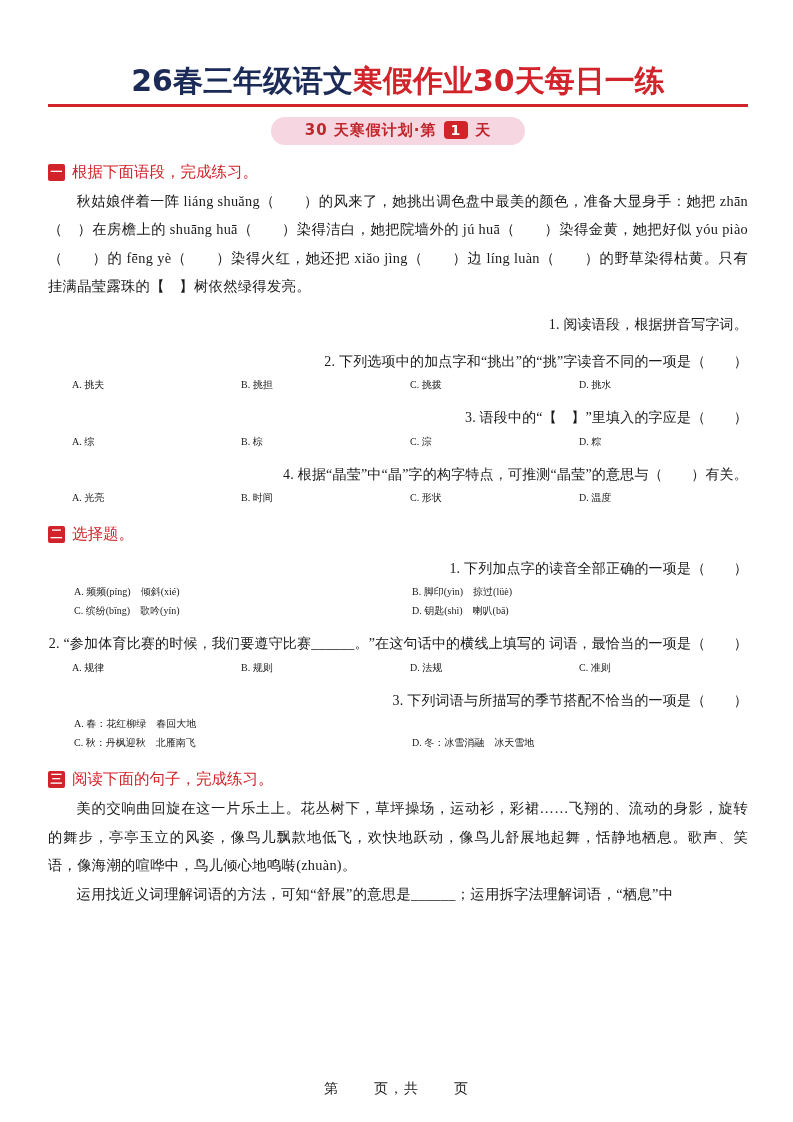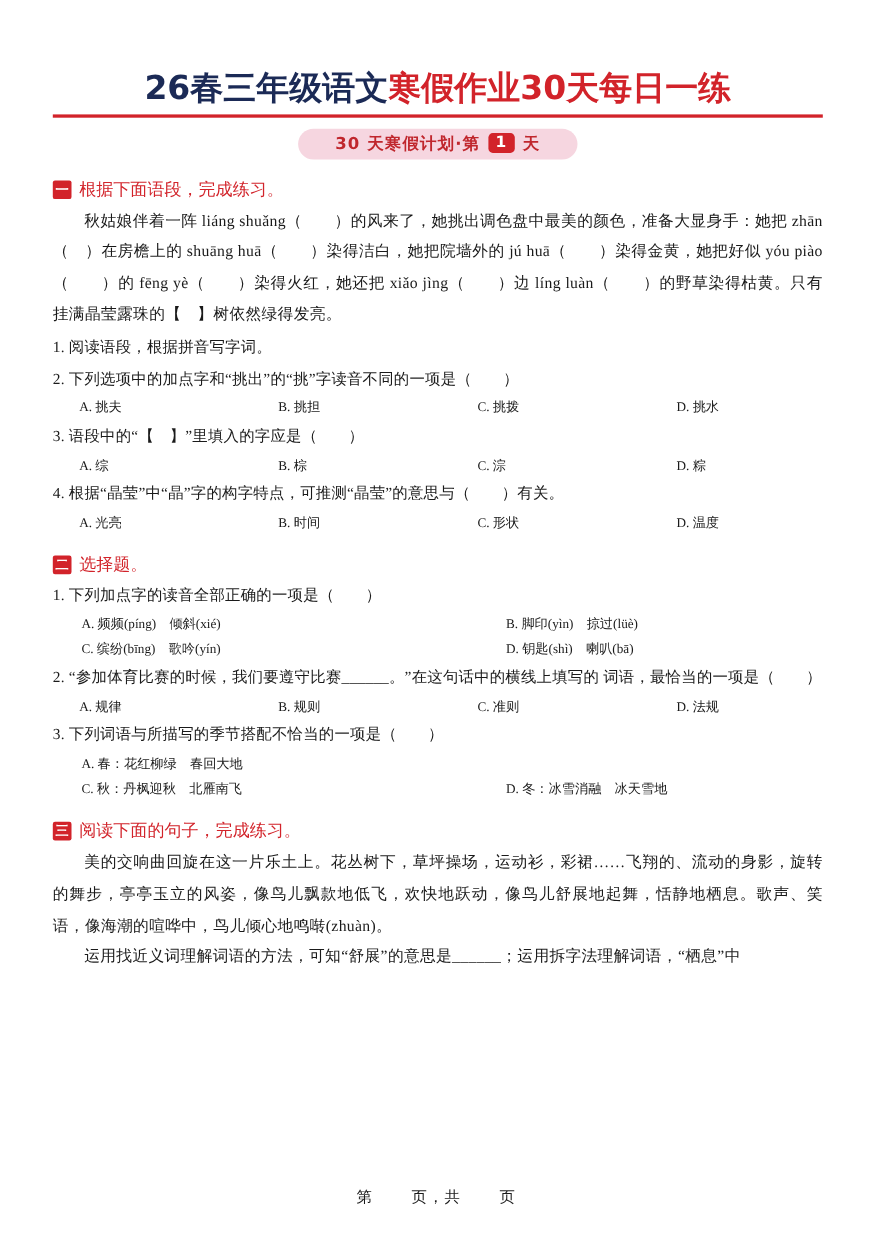--- a/index.html
+++ b/index.html
@@ -112,31 +112,31 @@
     font-size: 14.3px;
     line-height: 2.0;
     text-align: justify;
     text-indent: 2em;
     letter-spacing: 0.3px;
   }
 
   .q {
     font-size: 14px;
     line-height: 1.95;
-    margin-top: 2px;
+    margin-top: 10px;
     letter-spacing: 0.2px;
+    text-align: right;
   }
   .q-indent { text-indent: 0; }
 
   .opts {
     display: flex;
-    font-size: 12px;
+    font-size: 10px;
     line-height: 1.9;
     padding-left: 24px;
-    gap: 48px;
   }
   .opts > div { flex: 1 1 0; }
   .opts.two > div { flex: 0 0 50%; }
   .opts.two > div:first-child { padding-left: 2px; }
 
   
   .footer {
     position: absolute;
     left: 0;
     top: 1080px;
@@ -217,22 +217,22 @@
     </div>
     <div class="opts two">
       <div>C. 缤纷(bīng)　歌吟(yín)</div>
       <div>D. 钥匙(shì)　喇叭(bā)</div>
     </div>
 
     <div class="q q-indent">2. “参加体育比赛的时候，我们要遵守比赛______。”在这句话中的横线上填写的 词语，最恰当的一项是（　　）</div>
     <div class="opts">
       <div>A. 规律</div>
       <div>B. 规则</div>
+      <div>D. 法规</div>
       <div>C. 准则</div>
-      <div>D. 法规</div>
     </div>
 
     <div class="q q-indent">3. 下列词语与所描写的季节搭配不恰当的一项是（　　）</div>
     <div class="opts two">
       <div>A. 春：花红柳绿　春回大地</div>
     </div>
     <div class="opts two">
       <div>C. 秋：丹枫迎秋　北雁南飞</div>
       <div>D. 冬：冰雪消融　冰天雪地</div>
     </div>

